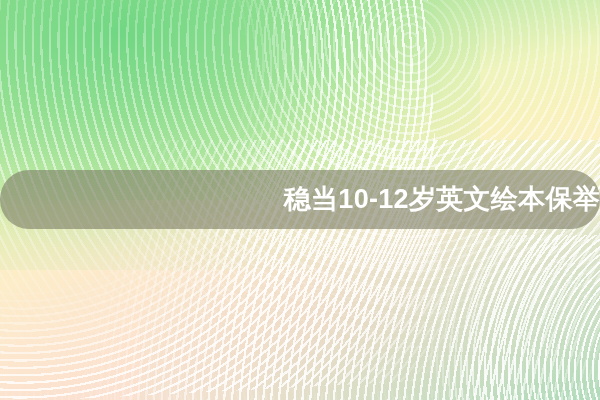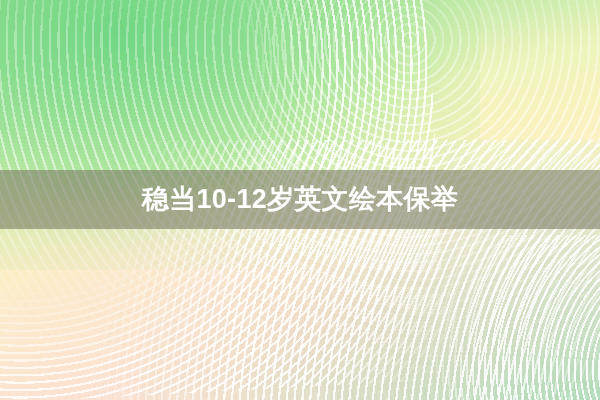--- a/index.html
+++ b/index.html
@@ -157,21 +157,22 @@
   
   .title-band {
     position: absolute;
     left: 0;
     top: 170px;
     width: 600px;
     height: 59px;
     background: rgba(126,126,104,0.62);
     display: flex;
     align-items: center;
-    justify-content: center;
+    justify-content: flex-end;
+    border-radius: 29px;
   }
   .title-text {
     color: #ffffff;
     font-size: 27px;
     font-weight: bold;
     letter-spacing: 0.3px;
     line-height: 1;
     white-space: nowrap;
   }
 </style>

